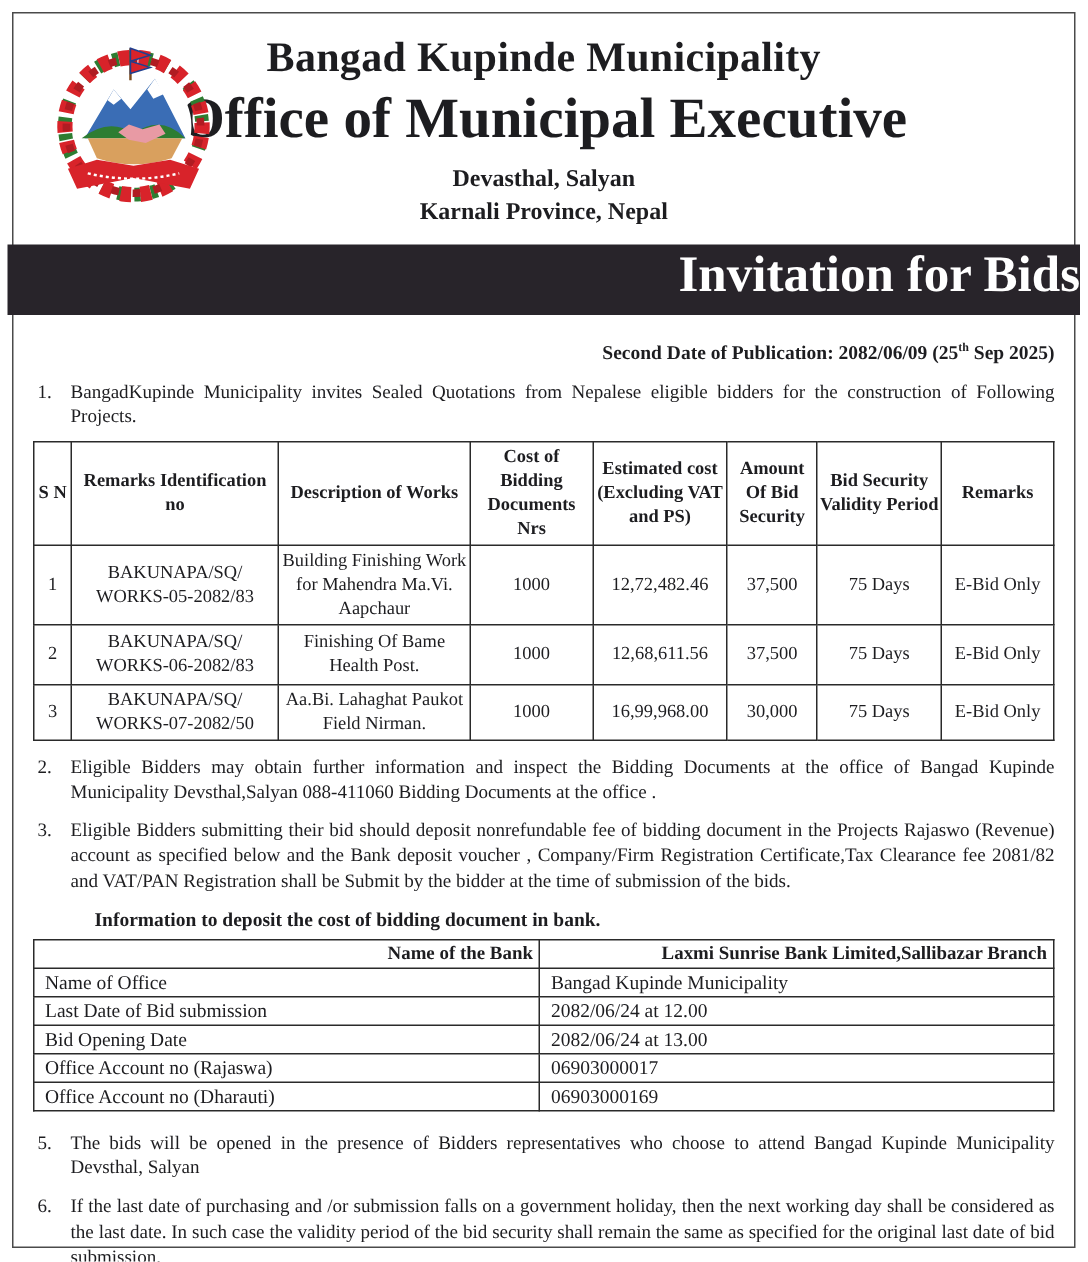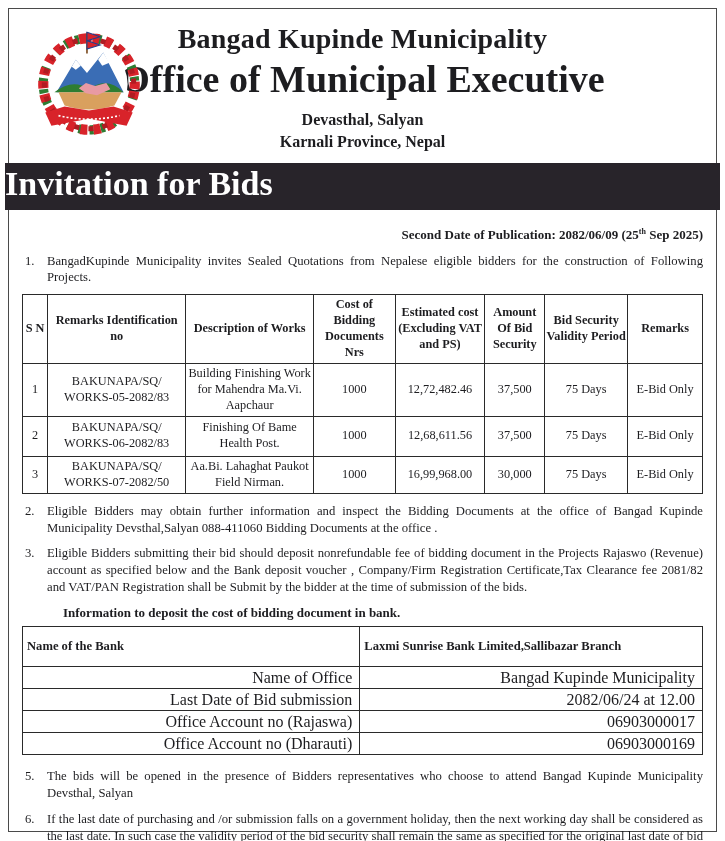--- a/index.html
+++ b/index.html
@@ -22,21 +22,21 @@
   .logo{position:absolute;left:6px;top:2px;width:122px;height:126px}
   .logo svg{width:100%;height:100%}
   .head-text{text-align:center;padding-top:8px}
   .h1{font-size:28px;font-weight:bold;margin:0;line-height:1.15;letter-spacing:.2px}
   .h2{font-size:38px;font-weight:bold;margin:4px 0 8px;line-height:1.1}
   .addr{font-size:16px;font-weight:bold;line-height:1.35}
 
   
   .banner{
     margin:11px -17px 0 -17px;background:var(--banner-bg);color:var(--banner-fg);
-    text-align:left;font-size:34px;font-weight:bold;line-height:1.0;
+    text-align:right;font-size:34px;font-weight:bold;line-height:1.0;
     padding:4px 0 9px 0;
   }
 
   .pub{text-align:right;font-weight:bold;font-size:13px;margin-top:17px}
   .pub sup{font-size:8px}
 
   .clause{position:relative;padding-left:25px;font-size:12.7px;line-height:1.32;text-align:justify;margin-top:9px}
   .clause .no{position:absolute;left:3px;text-align:left}
 
   
@@ -50,22 +50,22 @@
   .watermark{
     position:absolute;left:200px;top:136px;font-family:"DejaVu Sans","Liberation Sans",sans-serif;
     font-size:48px;font-weight:bold;letter-spacing:5px;opacity:.55;pointer-events:none;white-space:nowrap;
   }
   .wm1{color:var(--wm-blue)} .wm2{color:var(--wm-red)}
 
   .info-heading{font-weight:bold;font-size:13px;margin:9px 0 5px 41px}
 
   .bank-table{margin-top:2px}
   .bank-table th,.bank-table td{border:1px solid #2a2a2a;height:19px}
-  .bank-table th{font-size:12.6px;text-align:left;padding:12px 4px}
-  .bank-table td{font-size:16px;text-align:right;padding:1px 7px;line-height:1.2}
+  .bank-table th{font-size:12.6px;text-align:right;padding:1px 4px}
+  .bank-table td{font-size:13px;text-align:left;padding:1px 7px;line-height:1.2}
 
   .post{margin-top:13px}
 </style>
 </head>
 <body>
 
 <div class="page">
   <div class="content">
 
     <div class="doc-header">
@@ -201,20 +201,24 @@
       </tr>
       <tr>
         <td>Name of Office</td>
         <td>Bangad Kupinde Municipality</td>
       </tr>
       <tr>
         <td>Last Date of Bid submission</td>
         <td>2082/06/24 at 12.00</td>
       </tr>
       <tr>
+        <td>Bid Opening Date</td>
+        <td>2082/06/24 at 13.00</td>
+      </tr>
+      <tr>
         <td>Office Account no  (Rajaswa)</td>
         <td>06903000017</td>
       </tr>
       <tr>
         <td>Office Account no  (Dharauti)</td>
         <td>06903000169</td>
       </tr>
     </tbody>
       </table>
 

